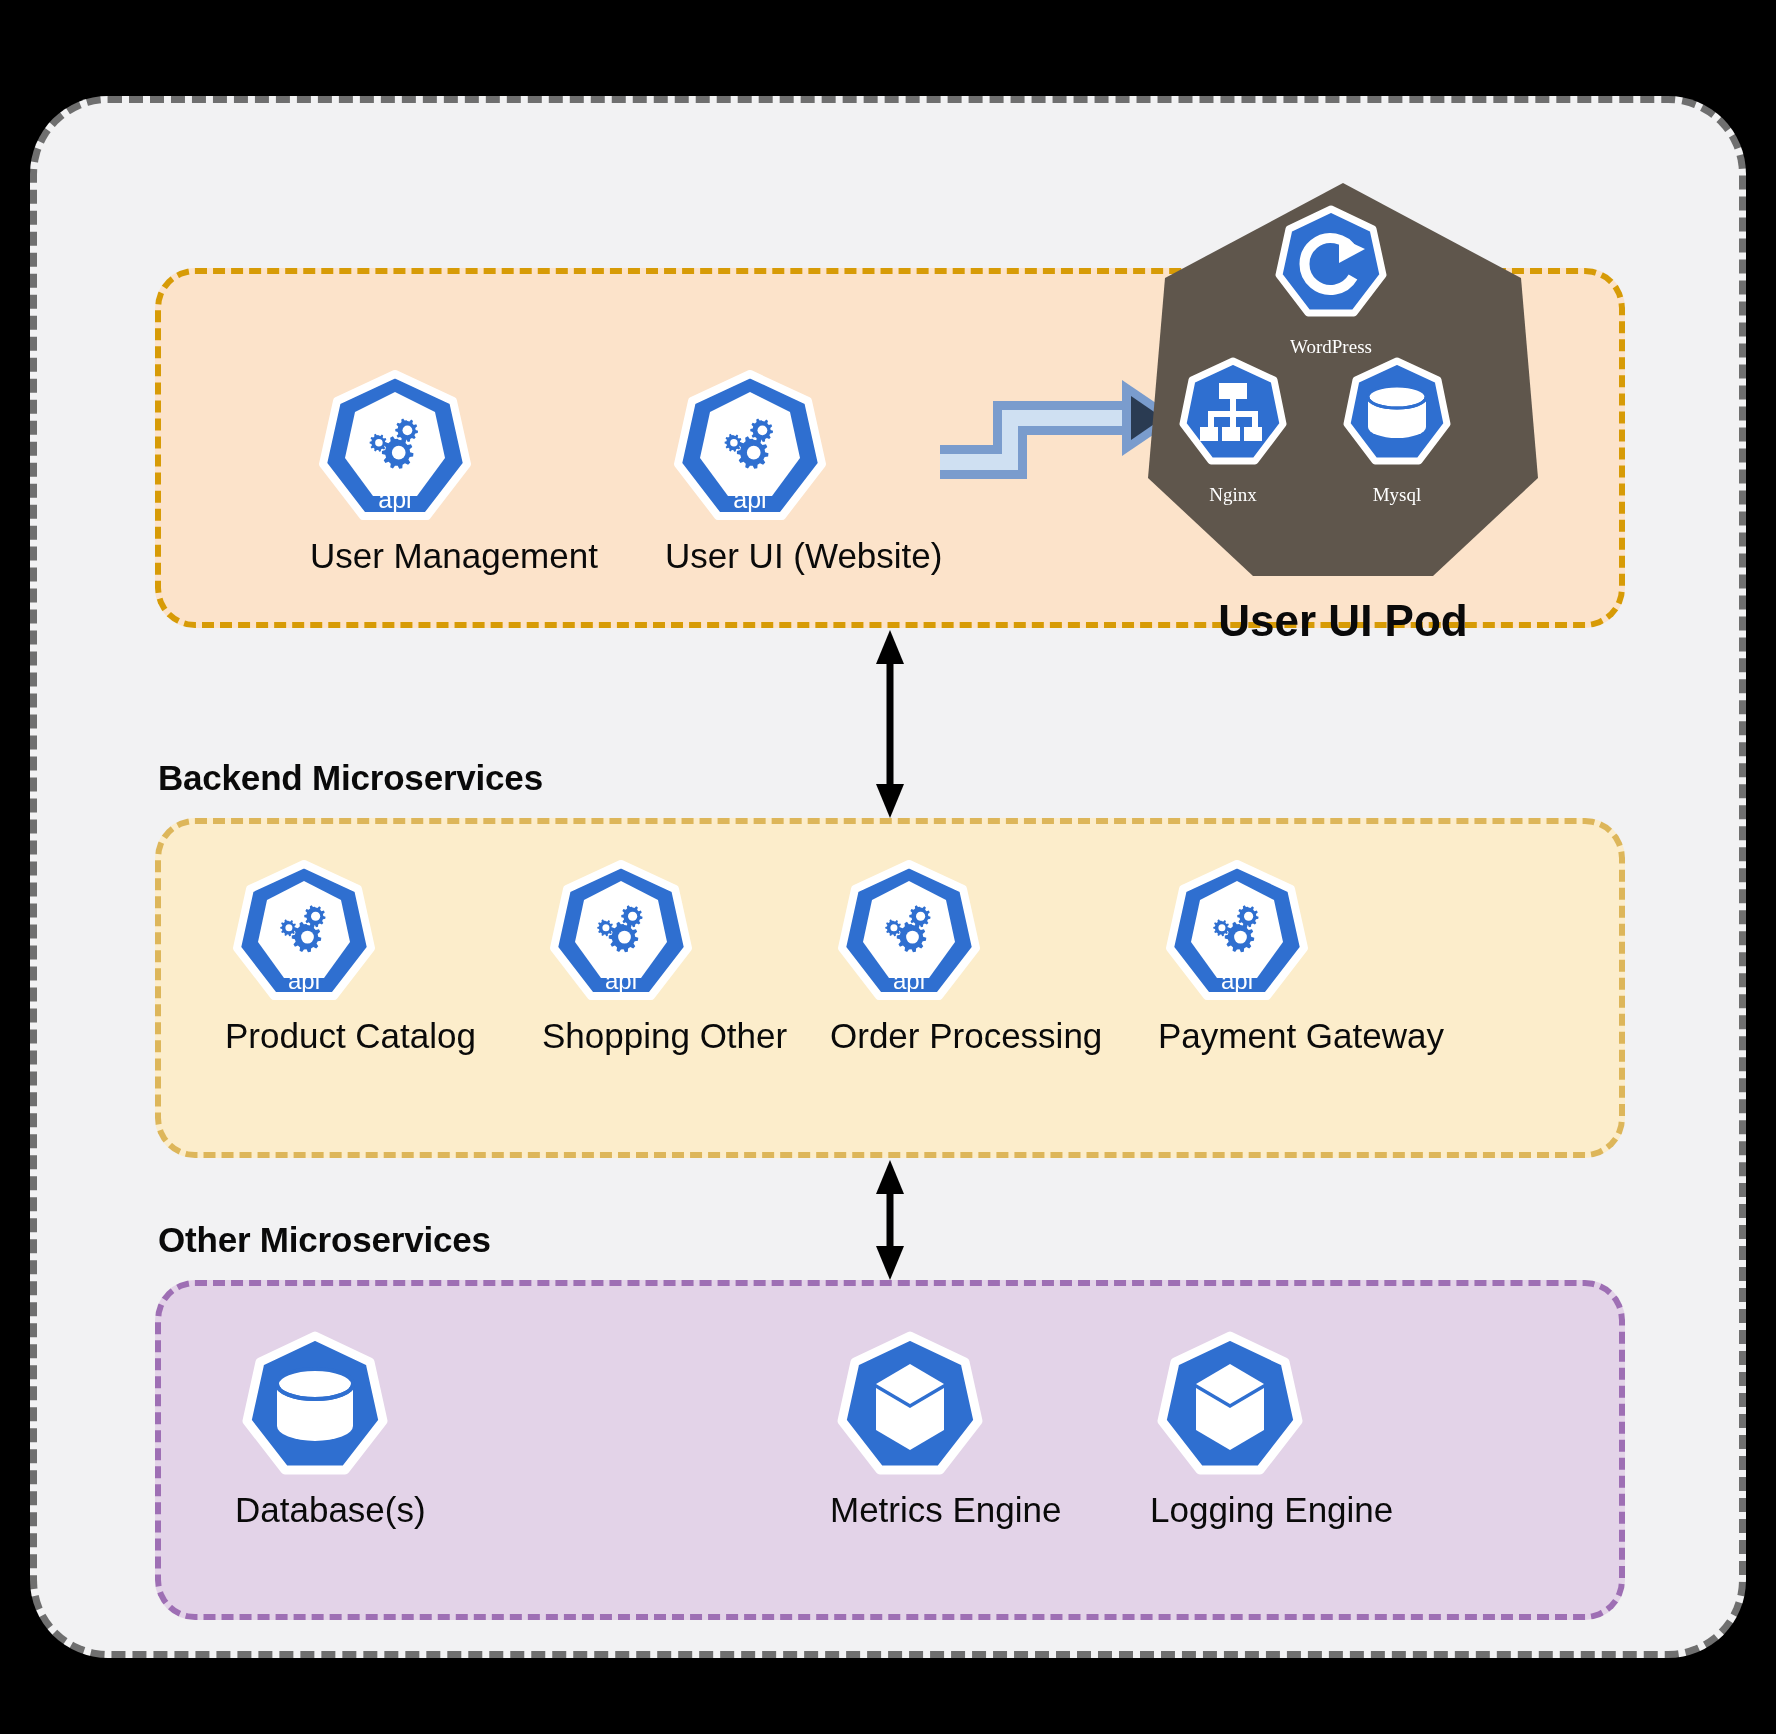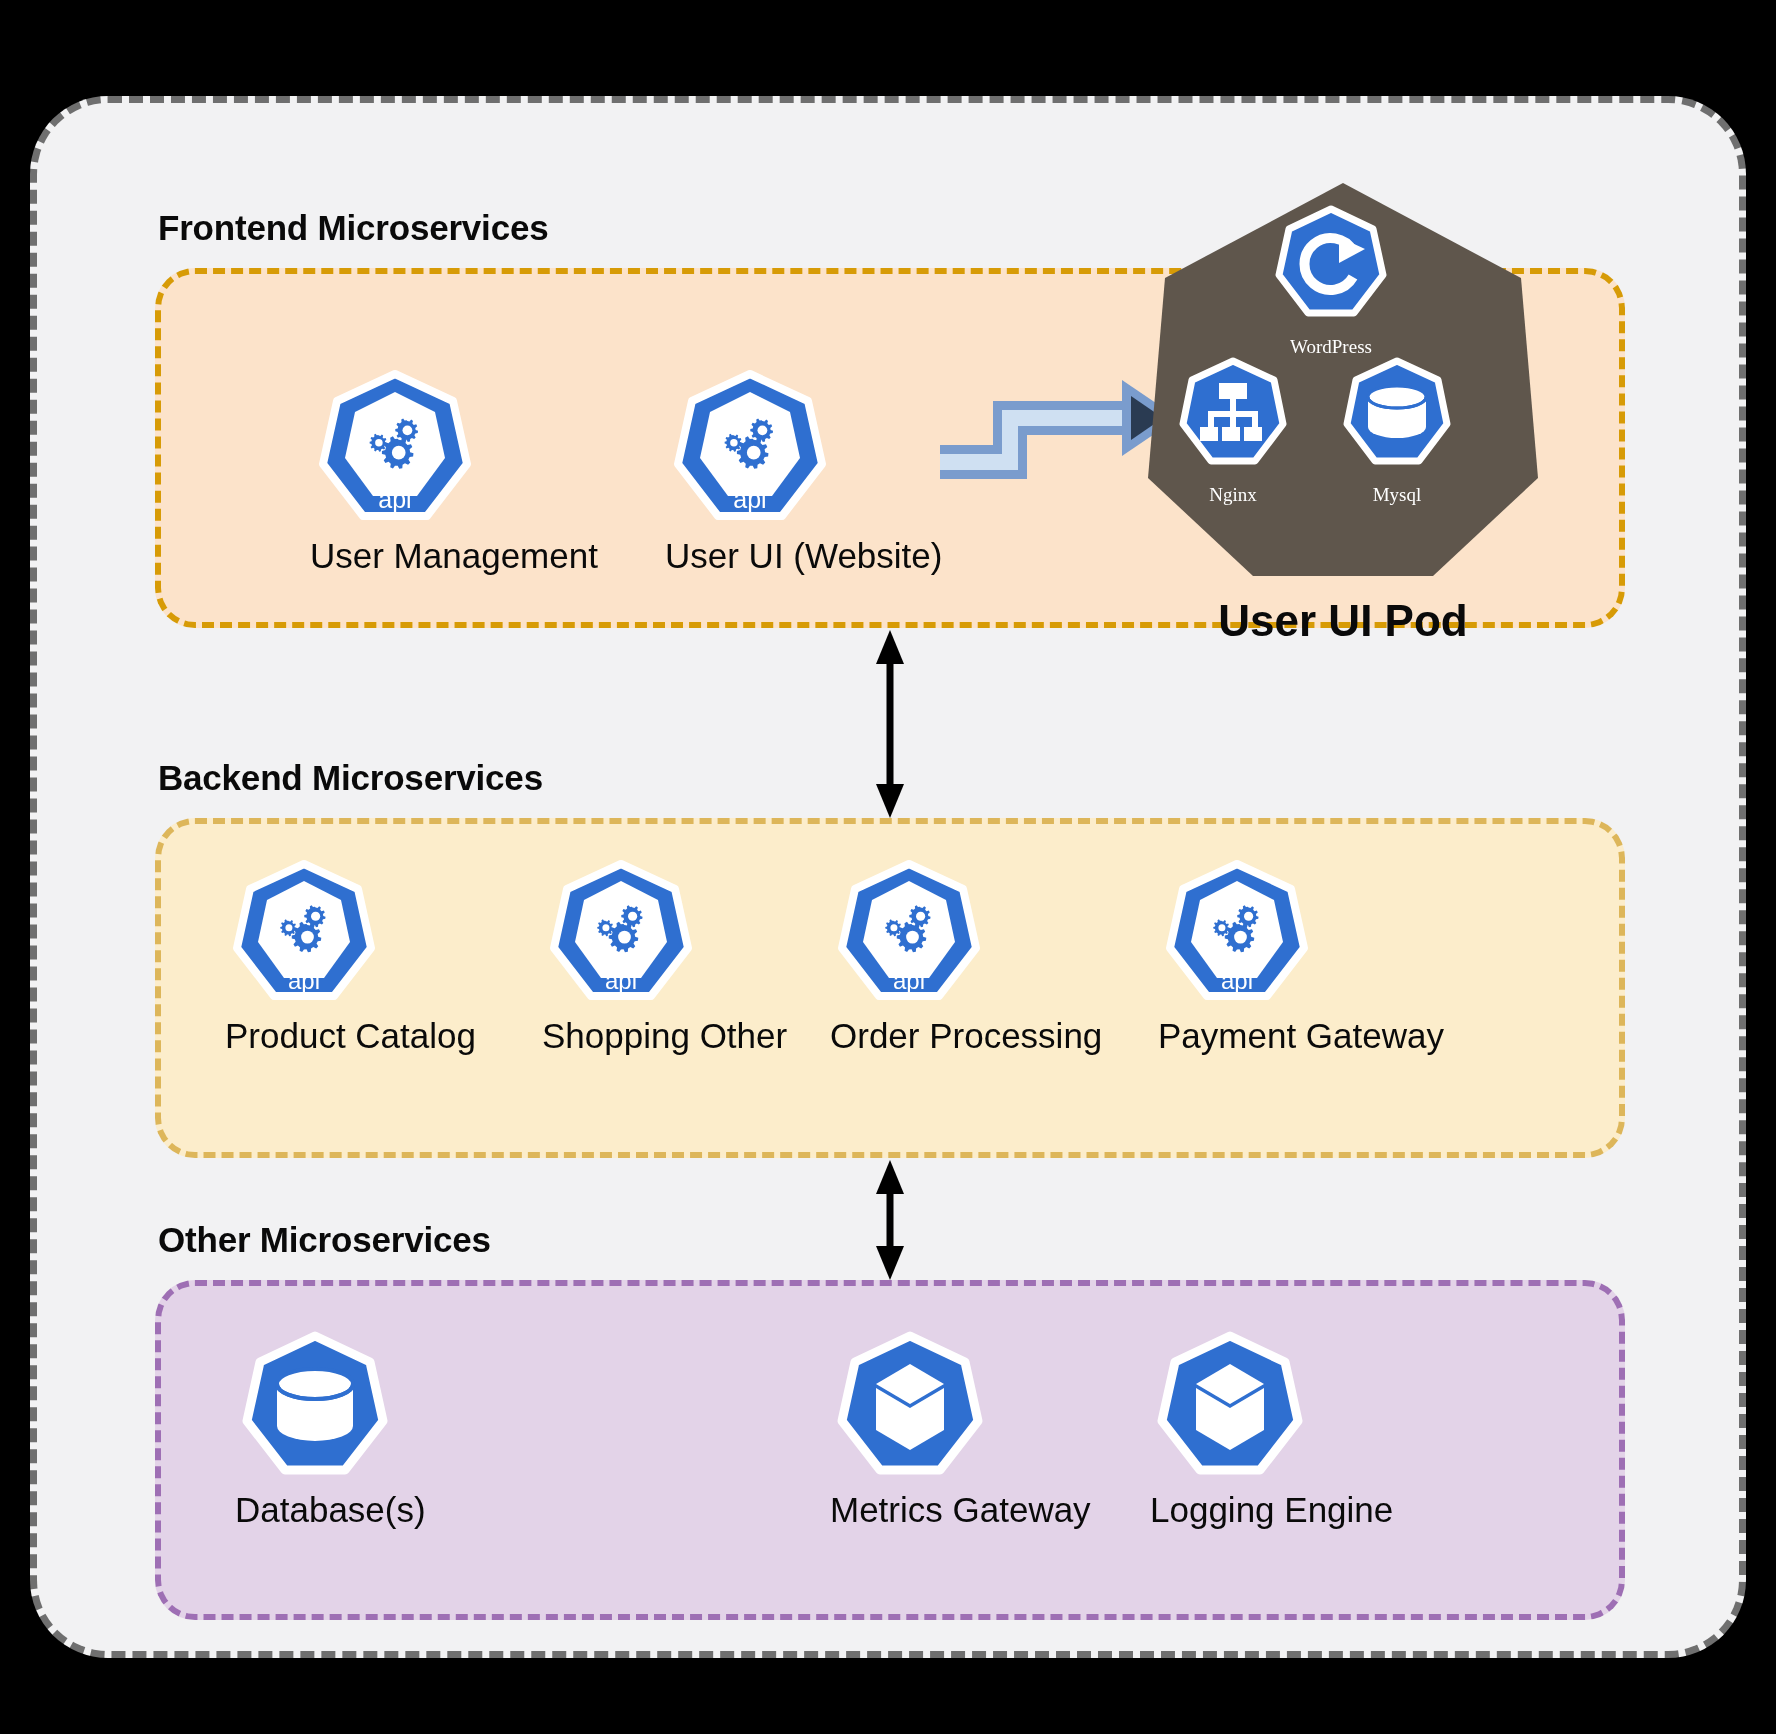--- a/index.html
+++ b/index.html
@@ -117,21 +117,20 @@
     pointer-events: none;
   }
 </style>
 </head>
 <body>
 
 <div id="page">
 
   <div class="outer-frame"></div>
 
-  <div class="group-title" style="left:158px; top:208px;">Frontend Microservices</div>
   <div class="group-title" style="left:158px; top:758px;">Backend Microservices</div>
   <div class="group-title" style="left:158px; top:1220px;">Other Microservices</div>
 
   <div class="group-box group-frontend"></div>
   <div class="group-box group-backend"></div>
   <div class="group-box group-other"></div>
 
   <svg class="connectors" viewBox="0 0 1776 1734">
     <defs>
 
@@ -326,21 +325,21 @@
   </div>
 
 
   <div class="node" style="left:830px; top:1330px; width:300px;">
     <svg class="node-icon" width="160" height="152" viewBox="-80 -76 160 152">
       <polygon points="0,-70 55,-44 68,15 30,64 -30,64 -68,15 -55,-44" fill="#2f6fd0" stroke="#ffffff" stroke-width="9" stroke-linejoin="round"></polygon>
       <polygon points="0,-42 34,-22 0,-2 -34,-22" fill="#ffffff"></polygon>
       <polygon points="-34,-18 0,2 0,44 -34,24" fill="#ffffff"></polygon>
       <polygon points="34,-18 0,2 0,44 34,24" fill="#ffffff"></polygon>
     </svg>
-    <div class="node-label">Metrics Gateway</div>
+    <div class="node-label">Metrics Engine</div>
   </div>
 
   <div class="node" style="left:1150px; top:1330px; width:300px;">
     <svg class="node-icon" width="160" height="152" viewBox="-80 -76 160 152">
       <polygon points="0,-70 55,-44 68,15 30,64 -30,64 -68,15 -55,-44" fill="#2f6fd0" stroke="#ffffff" stroke-width="9" stroke-linejoin="round"></polygon>
       <polygon points="0,-42 34,-22 0,-2 -34,-22" fill="#ffffff"></polygon>
       <polygon points="-34,-18 0,2 0,44 -34,24" fill="#ffffff"></polygon>
       <polygon points="34,-18 0,2 0,44 34,24" fill="#ffffff"></polygon>
     </svg>
     <div class="node-label">Logging Engine</div>

